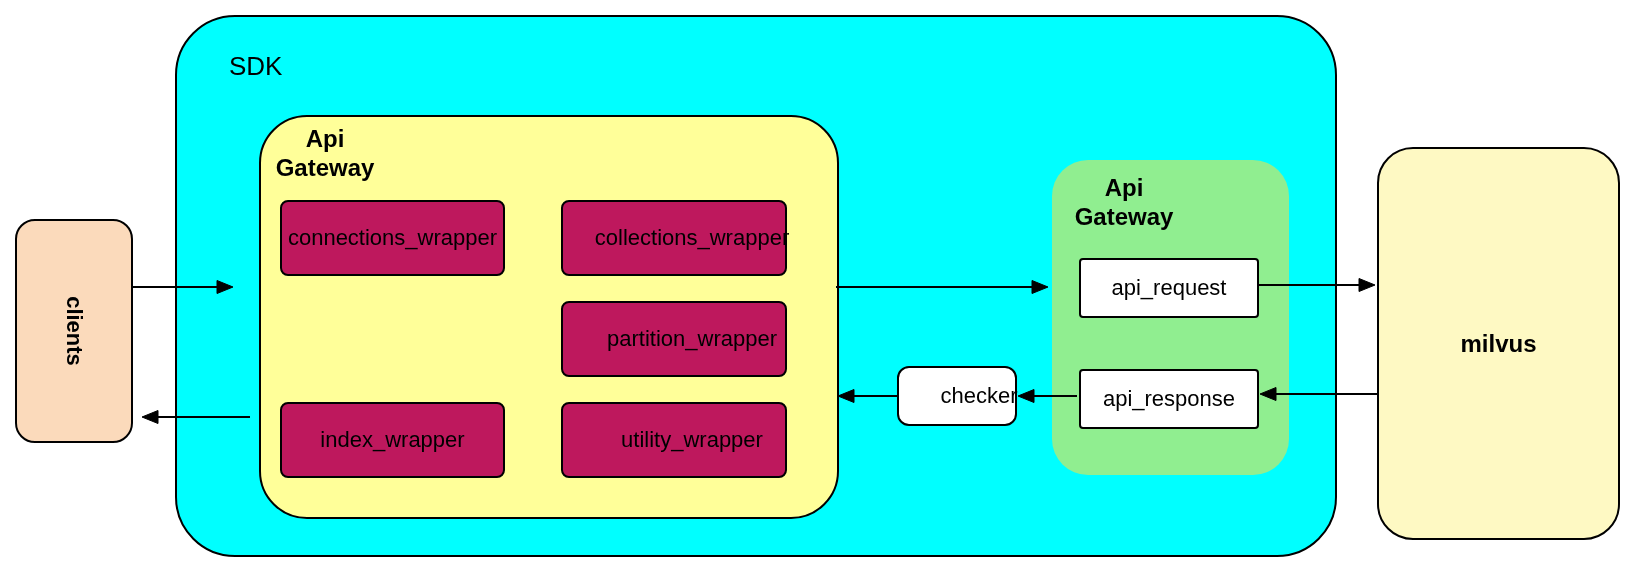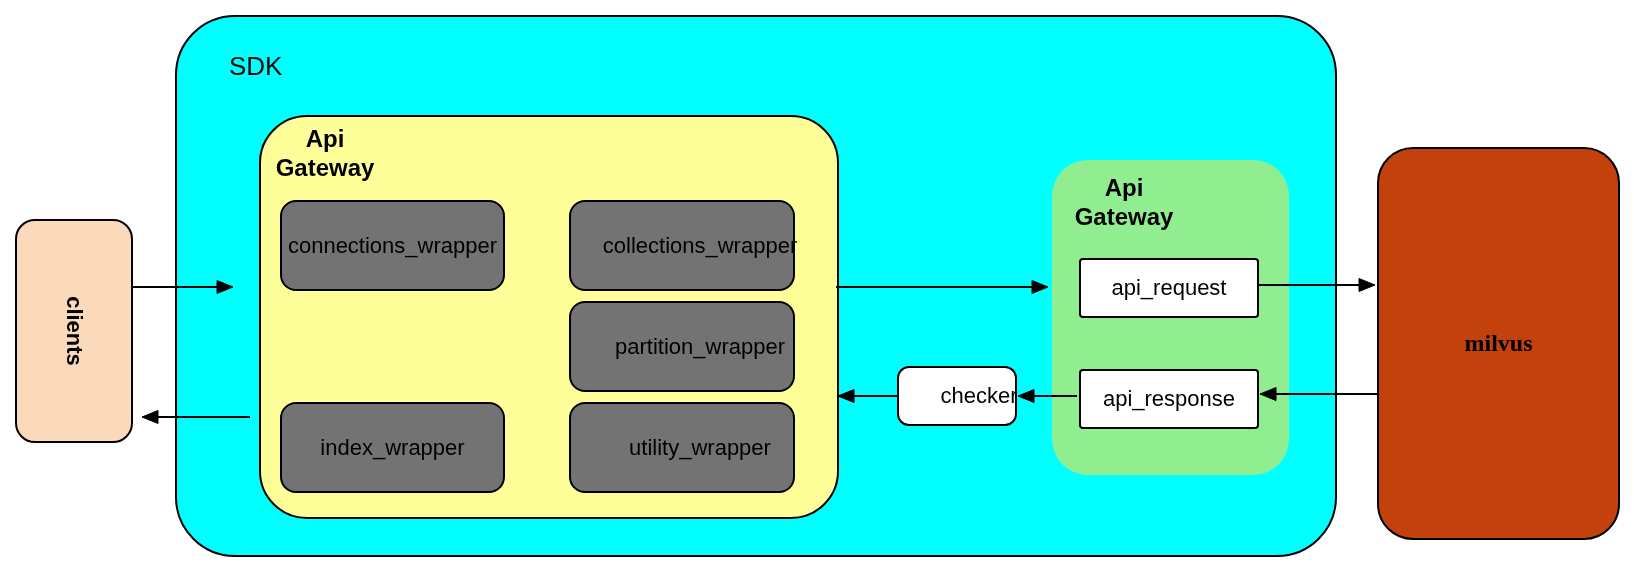--- a/index.html
+++ b/index.html
@@ -57,29 +57,29 @@
     border-radius: 48px;
   }
   #api-wrapper-label {
     position: absolute; left: 8px; top: 8px; width: 112px;
     font-size: 24px; font-weight: bold; line-height: 1.2;
     text-align: center;
   }
   .module {
     position: absolute;
     box-sizing: border-box;
-    height: 91px;
+    height: 76px;
     border: 2px solid #000000;
-    border-radius: 16px;
-    background: #737373;
+    border-radius: 8px;
+    background: #be185d;
     display: flex; align-items: center; justify-content: center;
     font-size: 22px;
   }
   .mod-c1 { left: 19px;  width: 225px; }
-  .mod-c2 { left: 308px; width: 226px; padding-left: 36px; }
+  .mod-c2 { left: 300px; width: 226px; padding-left: 36px; }
   .mod-r1 { top: 83px; }
   .mod-r2 { top: 184px; }
   .mod-r3 { top: 285px; text-align: right; }
 
   
   #api-gateway {
     position: absolute;
     left: 875px; top: 143px; width: 237px; height: 315px;
     border-radius: 36px;
   }
@@ -154,21 +154,21 @@
         <div>Api</div>
         <div>Gateway</div>
       </div>
       <div id="api-request" class="gw-node">api_request</div>
       <div id="api-response" class="gw-node">api_response</div>
     </div>
   </div>
 
   <div id="checker" class="node" style="background-color: rgb(255, 255, 255);">checker</div>
 
-  <div id="milvus" class="node" style="background-color: #c2410c; font-family: Liberation Serif, serif;">milvus</div>
+  <div id="milvus" class="node" style="background-color: #fef9c3;">milvus</div>
 
   <svg id="arrows" viewBox="0 0 1634 574" xmlns="http://www.w3.org/2000/svg">
 
     <g>
       <line x1="133" y1="287" x2="218" y2="287"></line>
       <polygon points="233,287 217,280.5 217,293.5"></polygon>
     </g>
 
     <g>
       <line x1="250" y1="417" x2="157" y2="417"></line>

